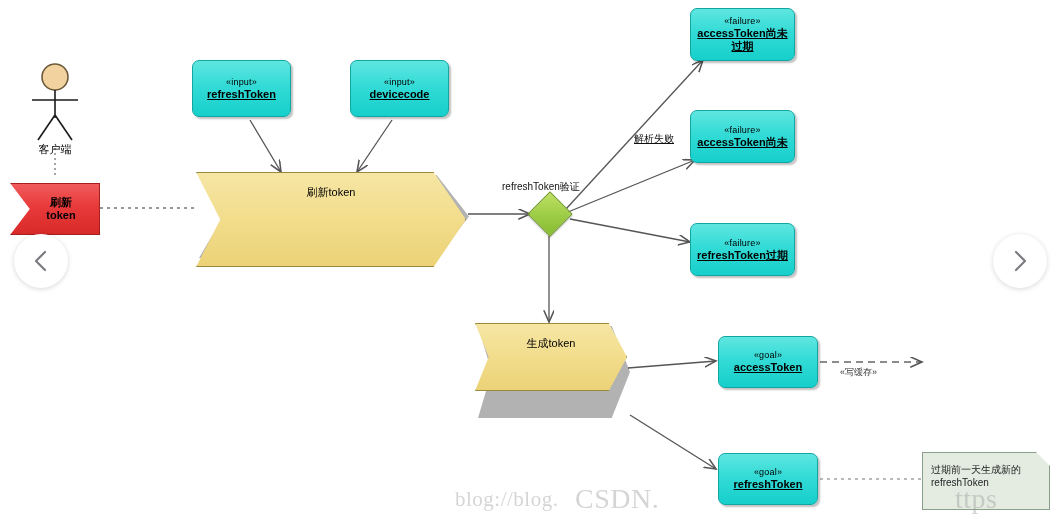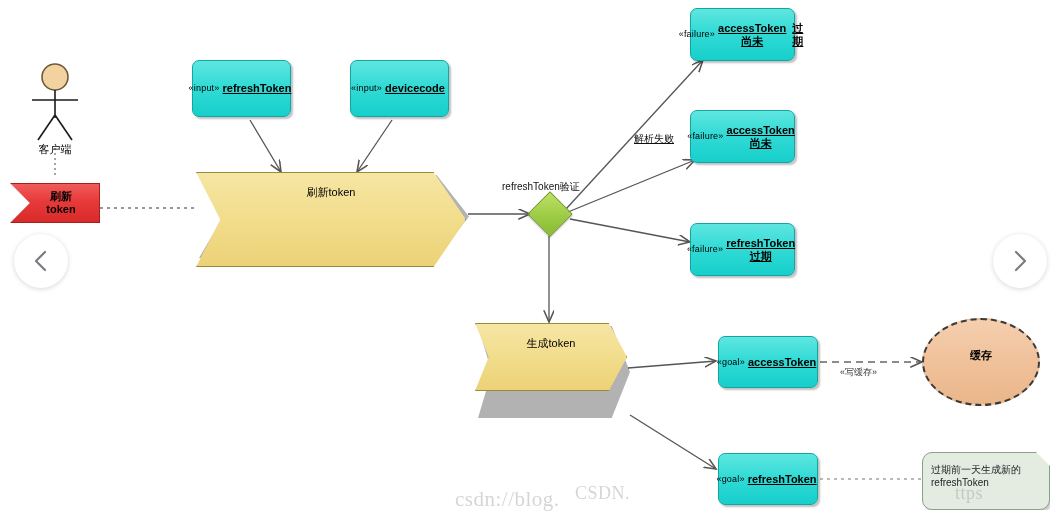--- a/index.html
+++ b/index.html
@@ -32,21 +32,21 @@
     box-sizing: border-box;
   }
 
   
   .cyanbox {
     background: linear-gradient(180deg, #5fe6e0 0%, #33dbd6 45%, #16cfcb 100%);
     border: 1px solid #12a6a3;
     border-radius: 7px;
     box-shadow: 2px 2px 2px rgba(0,0,0,0.25);
     display: flex;
-    flex-direction: row;
+    flex-direction: column;
     align-items: center;
     justify-content: center;
     text-align: center;
     color: #000;
   }
   .cyanbox .stereo {
     font-size: 9px;
     line-height: 11px;
     letter-spacing: .2px;
   }
@@ -171,21 +171,21 @@
 
   
   .wm {
     position: absolute;
     color: rgba(150,150,150,.40);
     font-family: "Liberation Serif", serif;
     white-space: nowrap;
     pointer-events: none;
   }
   .wm1 { font-size: 21px; letter-spacing: .5px; }
-  .wm2 { font-size: 18px; letter-spacing: .5px; }
+  .wm2 { font-size: 28px; letter-spacing: .5px; }
 </style>
 </head>
 <body>
 
 <div id="canvas">
 
   <svg id="edges" viewBox="0 0 1059 519">
     <defs>
       <marker id="arrowOpen" markerWidth="12" markerHeight="12" refX="9" refY="4" orient="auto">
         <path d="M0,0 L9,4 L0,8" fill="none" stroke="#555" stroke-width="1.2"></path>
@@ -227,21 +227,21 @@
       <line x1="32" y1="100" x2="78" y2="100"></line>
       <line x1="55" y1="115" x2="38" y2="140"></line>
       <line x1="55" y1="115" x2="72" y2="140"></line>
     </g>
   </svg>
 
   <div class="actor" style="left:30px;top:62px;width:50px;height:78px;">
     <span class="alabel">客户端</span>
   </div>
 
-  <div class="node flag" style="left:10px;top:183px;width:90px;height:40px;">
+  <div class="node flag" style="left:10px;top:183px;width:90px;height:52px;">
     <span class="l1">刷新</span>
     <span class="l2">token</span>
   </div>
 
   <div class="node cyanbox" style="left:192px;top:60px;width:99px;height:57px;">
     <span class="stereo">«input»</span>
     <span class="nm">refreshToken</span>
   </div>
 
   <div class="node cyanbox" style="left:350px;top:60px;width:99px;height:57px;">
@@ -285,30 +285,27 @@
     <span class="nm">accessToken</span>
   </div>
 
   <div class="node cyanbox" style="left:718px;top:453px;width:100px;height:52px;">
     <span class="stereo">«goal»</span>
     <span class="nm">refreshToken</span>
   </div>
 
   <div class="elabel small" style="left:840px;top:366px;">«写缓存»</div>
 
-  <div class="node ellipse" style="left:922px;top:318px;width:118px;height:88px;">
-    <span class="lbl">缓存</span>
-  </div>
-
-  <div class="node note" style="left:922px;top:452px;width:128px;height:58px;border-radius:10px;">
+
+  <div class="node note" style="left:922px;top:452px;width:128px;height:58px;">
     <div class="txt">过期前一天生成新的</div>
     <div class="txt">refreshToken</div>
   </div>
 
-  <div class="wm wm1" style="left:455px;top:487px;">csdn://blog.</div>
+  <div class="wm wm1" style="left:455px;top:487px;">blog://blog.</div>
   <div class="wm wm2" style="left:575px;top:483px;">CSDN.</div>
   <div class="wm wm2" style="left:955px;top:483px;">ttps</div>
 
   <div class="navbtn" style="left:14px;top:234px;">
     <svg width="22" height="26" viewBox="0 0 22 26">
       <path d="M15,4 L6,13 L15,22" fill="none" stroke="#7b7b81" stroke-width="2.2" stroke-linecap="round" stroke-linejoin="round"></path>
     </svg>
   </div>
   <div class="navbtn" style="left:993px;top:234px;">
     <svg width="22" height="26" viewBox="0 0 22 26">

